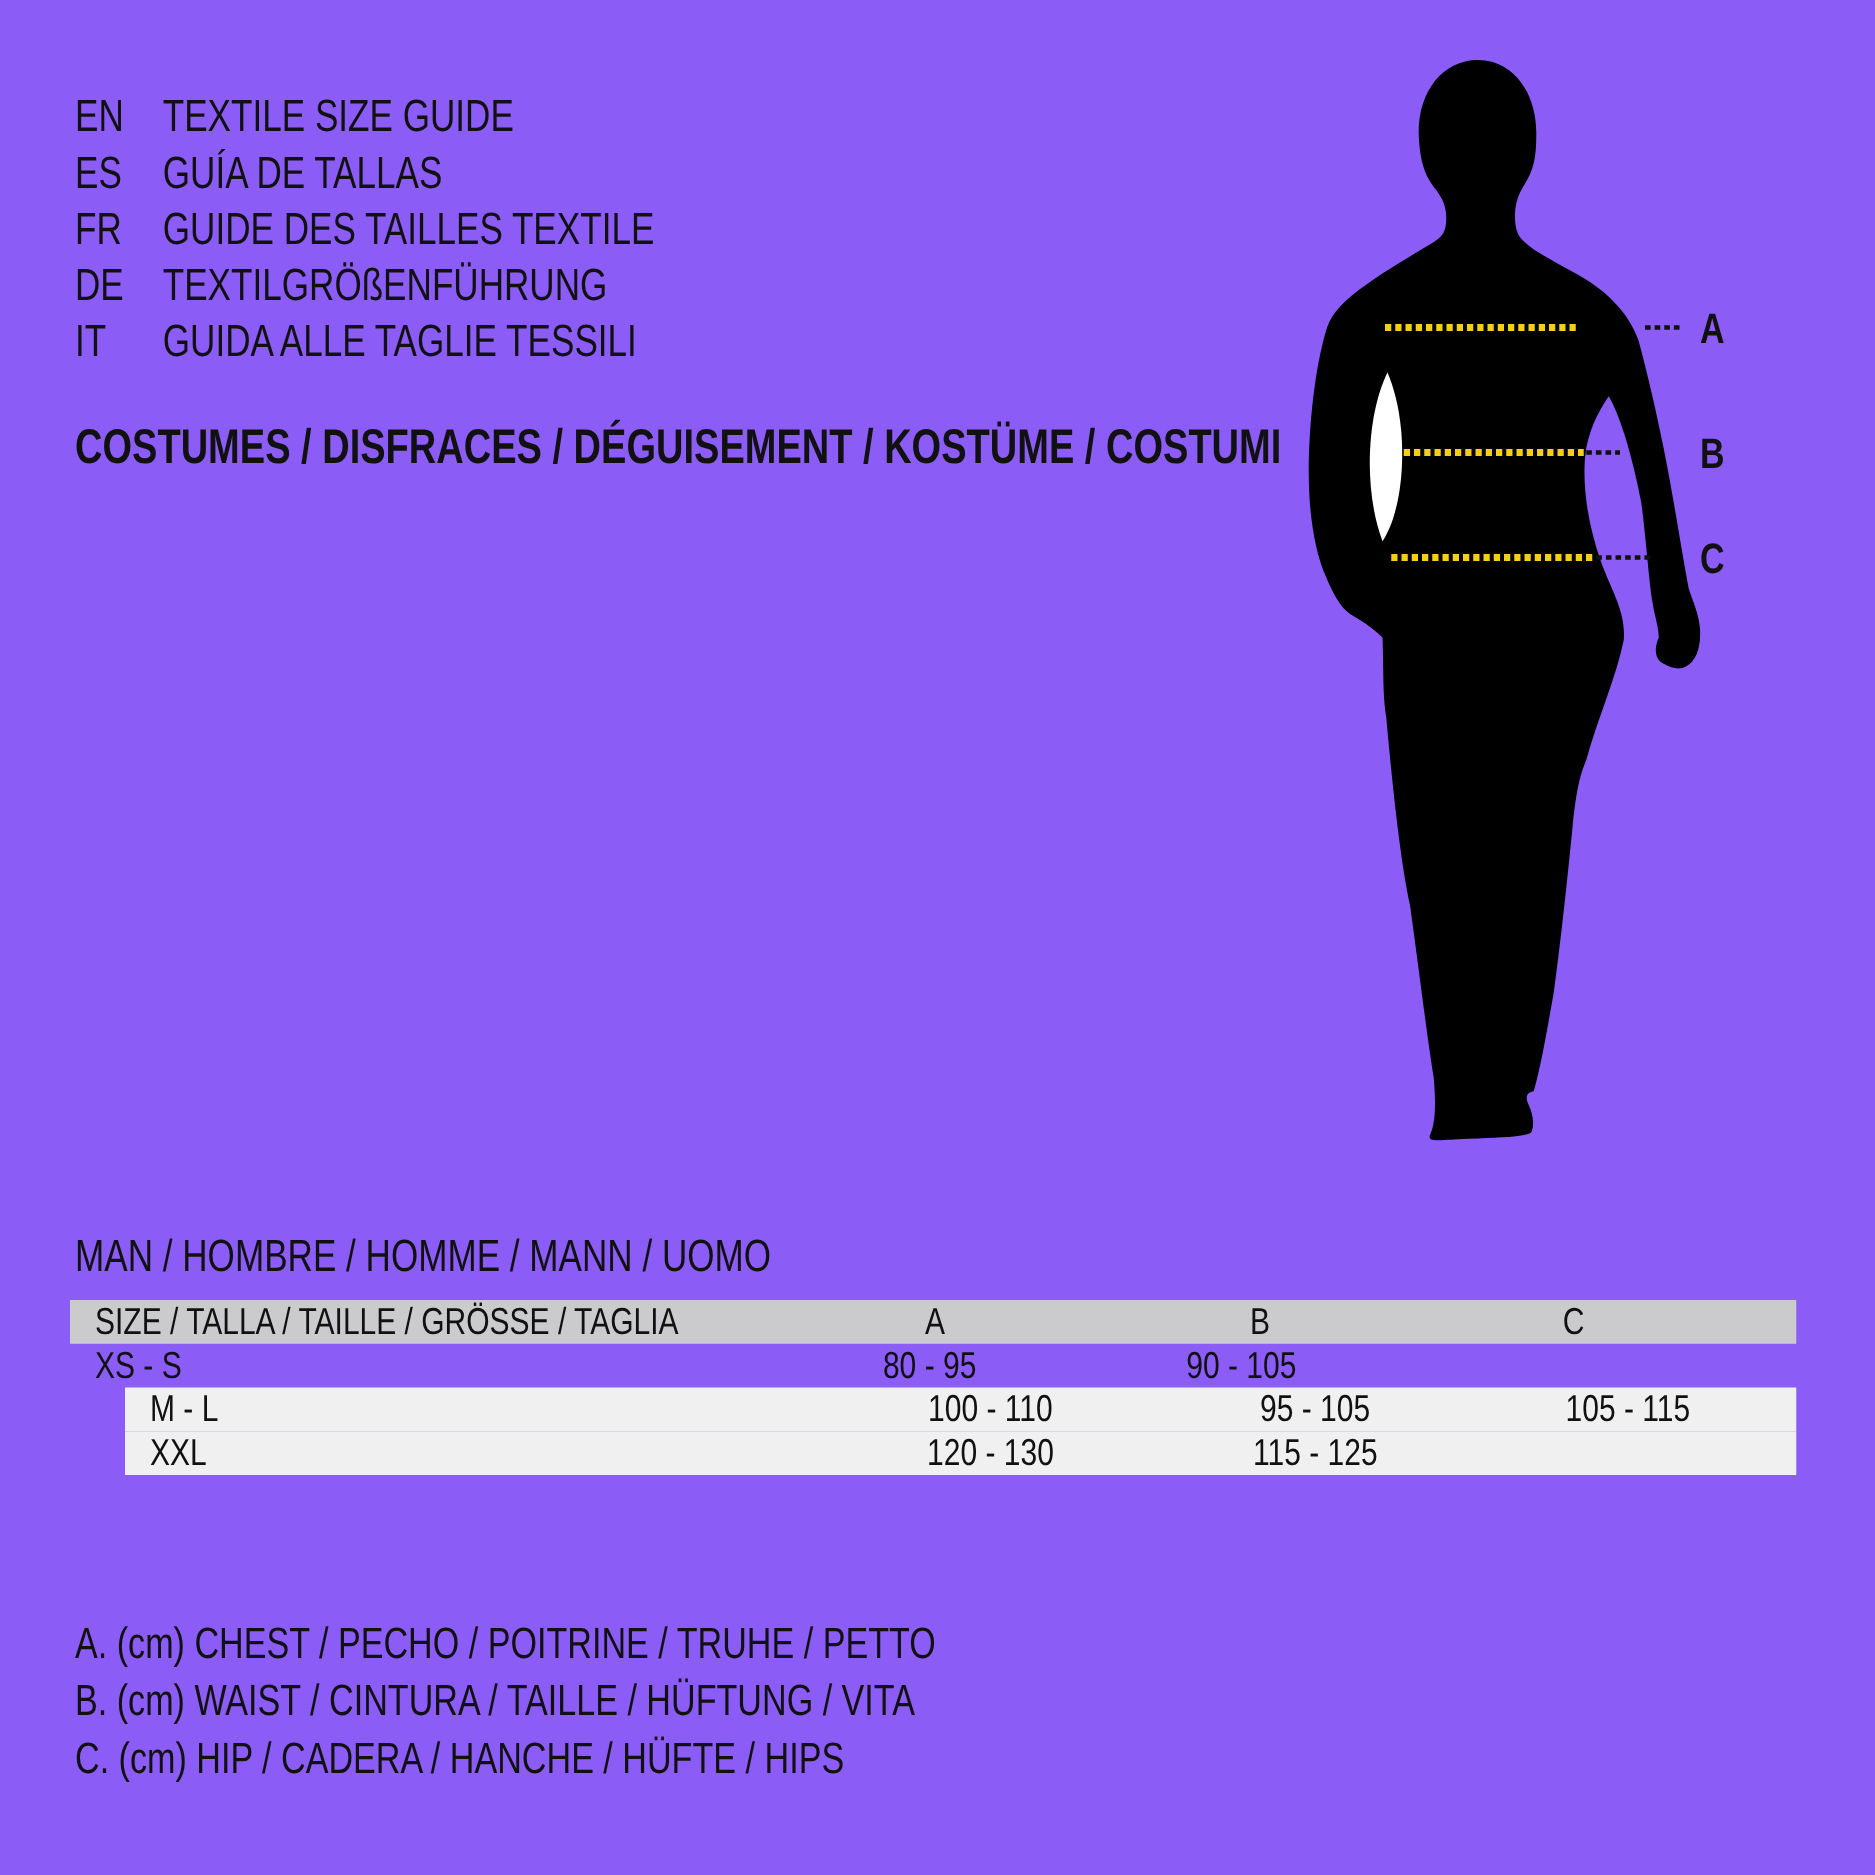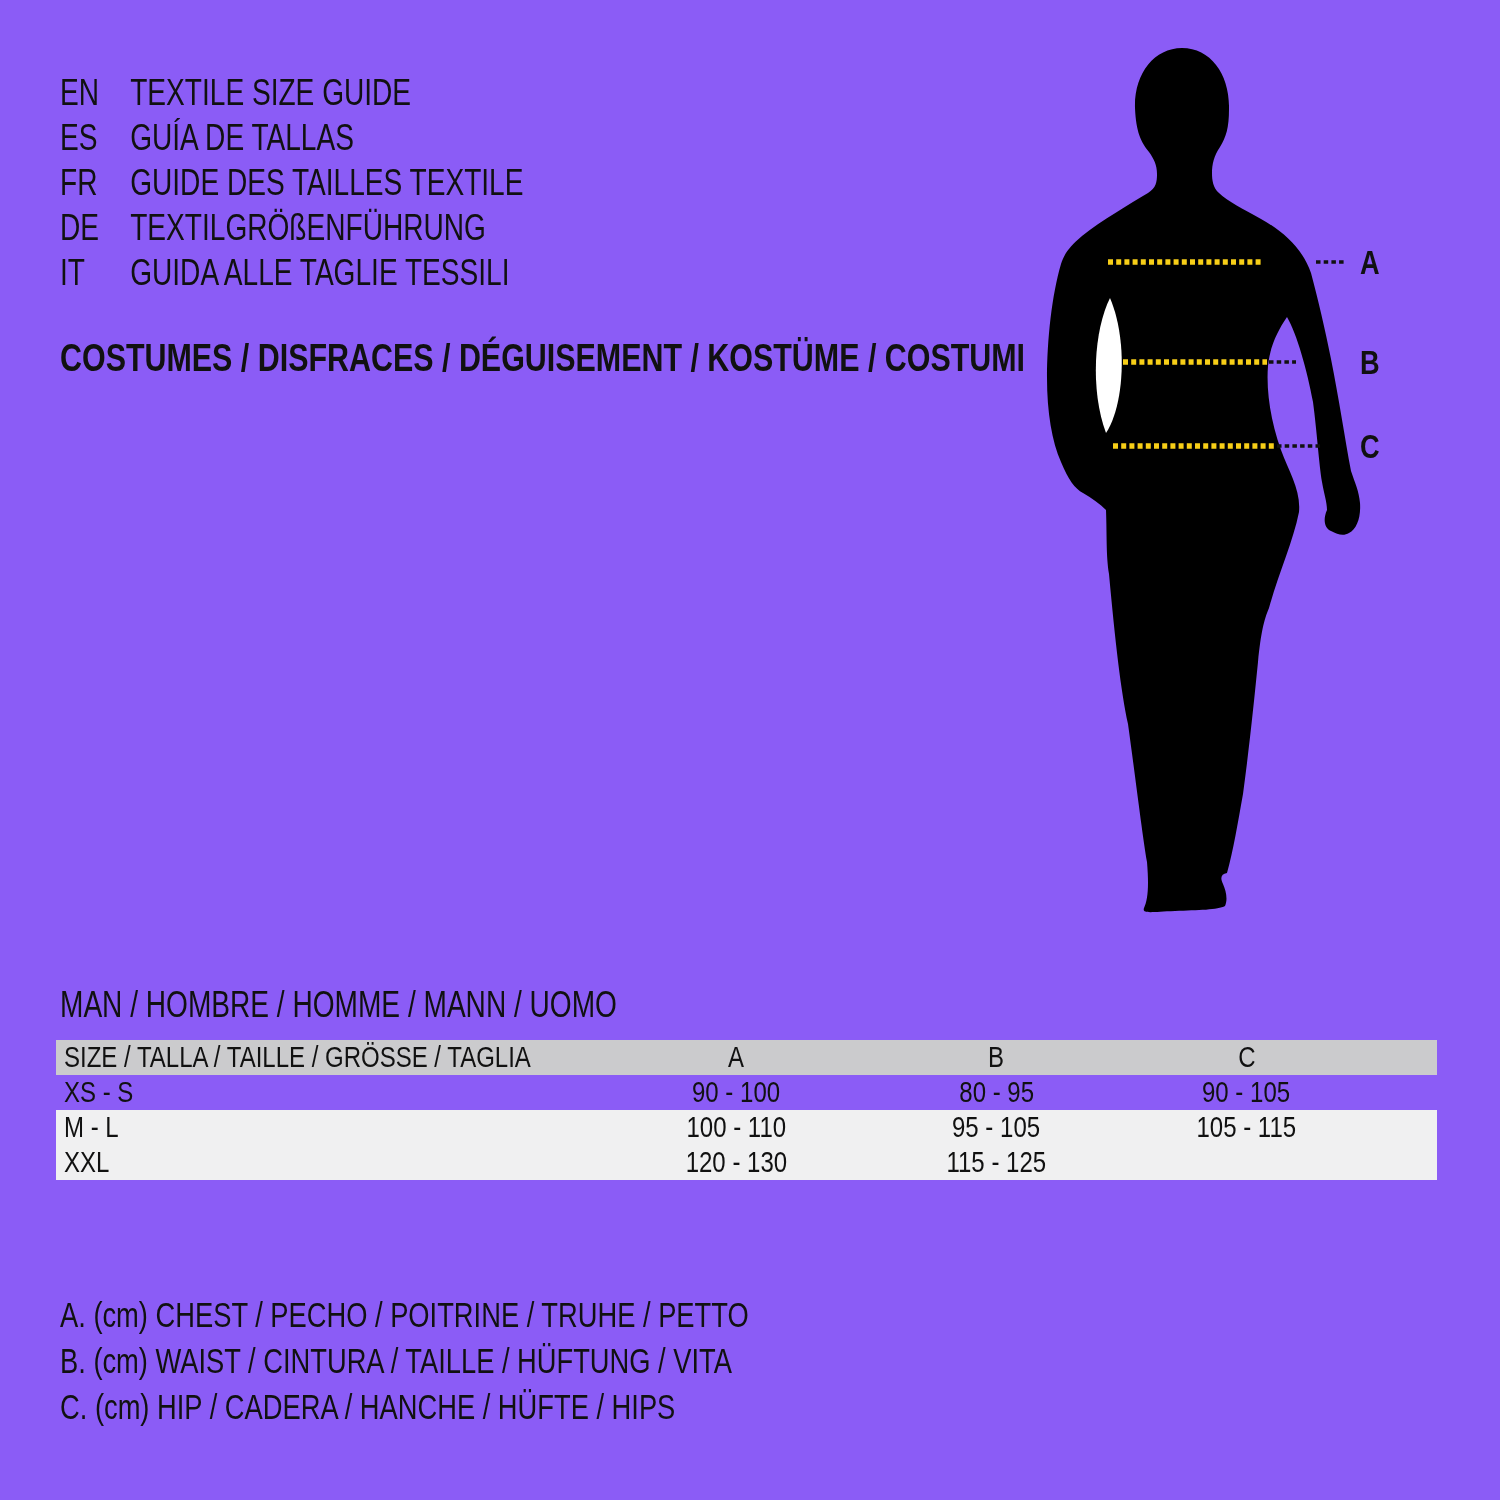--- a/index.html
+++ b/index.html
@@ -17,23 +17,23 @@
   .costumes{position:absolute;left:60px;top:336px;font-size:39px;font-weight:bold;white-space:nowrap;}
 
   
   .figure{position:absolute;left:1030px;top:40px;width:360px;height:910px;}
 
   
   .man-title{position:absolute;left:60px;top:984px;font-size:36px;white-space:nowrap;}
 
   
   .size-table{position:absolute;left:56px;top:1040px;width:1381px;font-size:30px;}
-  .t-row{display:flex;height:35px;}
+  .t-row{display:flex;height:35px;align-items:center;padding-left:12px;}
   .t-row.header{background:#cbcbcd;}
-  .t-row.alt{background:#f0f0f1;}
+  .t-row.alt{background:#f0f0f1;margin-left:44px;}
   .col-size{width:540px;flex:0 0 540px;padding-left:8px;text-align:left;white-space:nowrap;}
   .col-a{width:265px;flex:0 0 265px;text-align:center;}
   .col-b{width:255px;flex:0 0 255px;text-align:center;}
   .col-c{width:321px;flex:0 0 321px;text-align:center;padding-right:76px;box-sizing:border-box;}
   .cnd{display:inline-block;transform:scaleX(0.8);transform-origin:center;white-space:nowrap;}
   .cnd.left{transform-origin:left center;}
 
   
   .legend{position:absolute;left:60px;top:1292px;font-size:35px;line-height:46px;}
   .legend-line{white-space:nowrap;}
@@ -129,21 +129,20 @@
 
   <div class="size-table">
     <div class="t-row header">
       <div class="col-size"><span class="cnd left">SIZE / TALLA / TAILLE / GRÖSSE / TAGLIA</span></div>
       <div class="col-a"><span class="cnd">A</span></div>
       <div class="col-b"><span class="cnd">B</span></div>
       <div class="col-c"><span class="cnd">C</span></div>
     </div>
     <div class="t-row">
       <div class="col-size"><span class="cnd left">XS - S</span></div>
-      <div class="col-a"><span class="cnd">90 - 100</span></div>
       <div class="col-b"><span class="cnd">80 - 95</span></div>
       <div class="col-c"><span class="cnd">90 - 105</span></div>
     </div>
     <div class="t-row alt">
       <div class="col-size"><span class="cnd left">M - L</span></div>
       <div class="col-a"><span class="cnd">100 - 110</span></div>
       <div class="col-b"><span class="cnd">95 - 105</span></div>
       <div class="col-c"><span class="cnd">105 - 115</span></div>
     </div>
     <div class="t-row alt">

